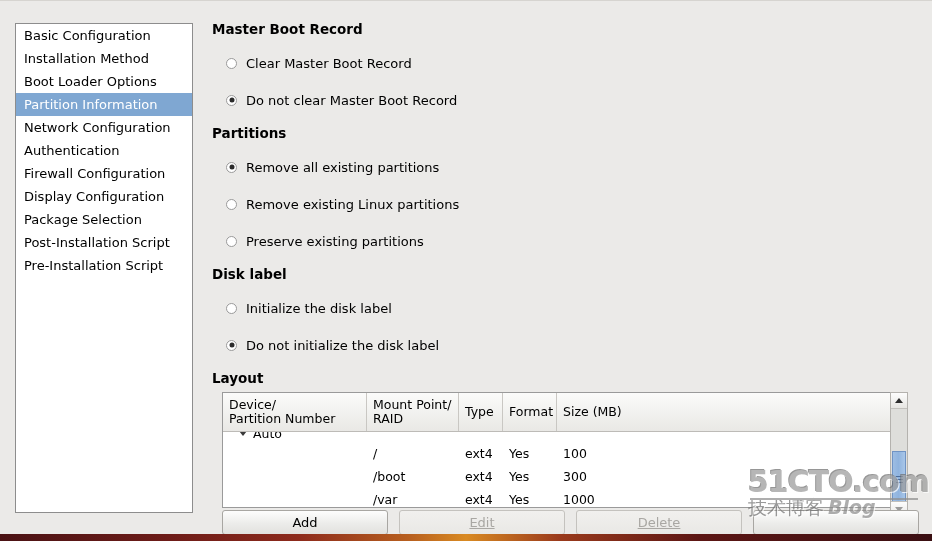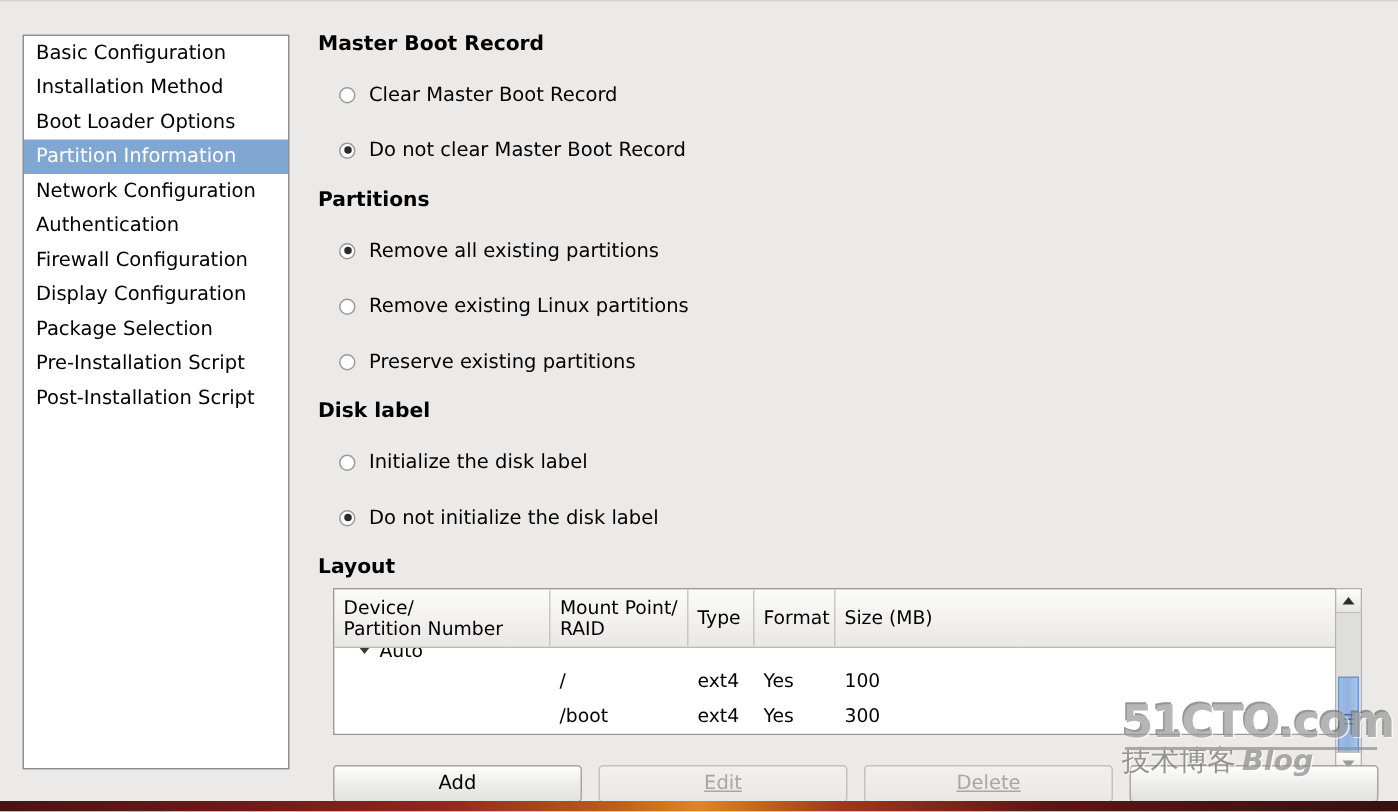--- a/index.html
+++ b/index.html
@@ -108,21 +108,21 @@
 
   #table-wrap {
     position: relative;
     width: 696px;
     height: 126px;
   }
   #table-frame {
     position: absolute;
     left: 10px; top: 0;
     width: 676px;
-    height: 98px;
+    height: 116px;
     border: 1px solid #9a9a9a;
     box-sizing: border-box;
     background: #ffffff;
     overflow: hidden;
   }
   #table-header {
     display: flex;
     height: 38px;
     background: linear-gradient(to bottom, #fbfbfa 0%, #e9e8e5 100%);
     border-bottom: 1px solid #bdbbb7;
@@ -133,21 +133,21 @@
     padding: 0 6px;
     font-size: 12.5px;
     color: #000000;
     box-sizing: border-box;
     border-right: 1px solid #c9c7c3;
     line-height: 1.15;
     cursor: default;
   }
   .th:last-child { border-right: none; }
   .th-col-device  { width: 144px; }
-  .th-col-mount   { width: 92px; justify-content: center; }
+  .th-col-mount   { width: 92px; }
   .th-col-type    { width: 44px; }
   .th-col-format  { width: 54px; }
   .th-col-size    { flex: 1 1 auto; }
 
   #table-body {
     position: relative;
     height: 86px;
     background: #ffffff;
     overflow: hidden;
   }
@@ -364,24 +364,24 @@
     <div class="sidebar-item">
       <span>Firewall Configuration</span>
     </div>
     <div class="sidebar-item">
       <span>Display Configuration</span>
     </div>
     <div class="sidebar-item">
       <span>Package Selection</span>
     </div>
     <div class="sidebar-item">
+      <span>Post-Installation Script</span>
+    </div>
+    <div class="sidebar-item">
       <span>Pre-Installation Script</span>
-    </div>
-    <div class="sidebar-item">
-      <span>Post-Installation Script</span>
     </div>
   </div>
 
   <div id="content">
 
     <div class="group-block">
       <div class="group-title">Master Boot Record</div>
 
       <div class="radio-row">
         <span class="radio"></span>

